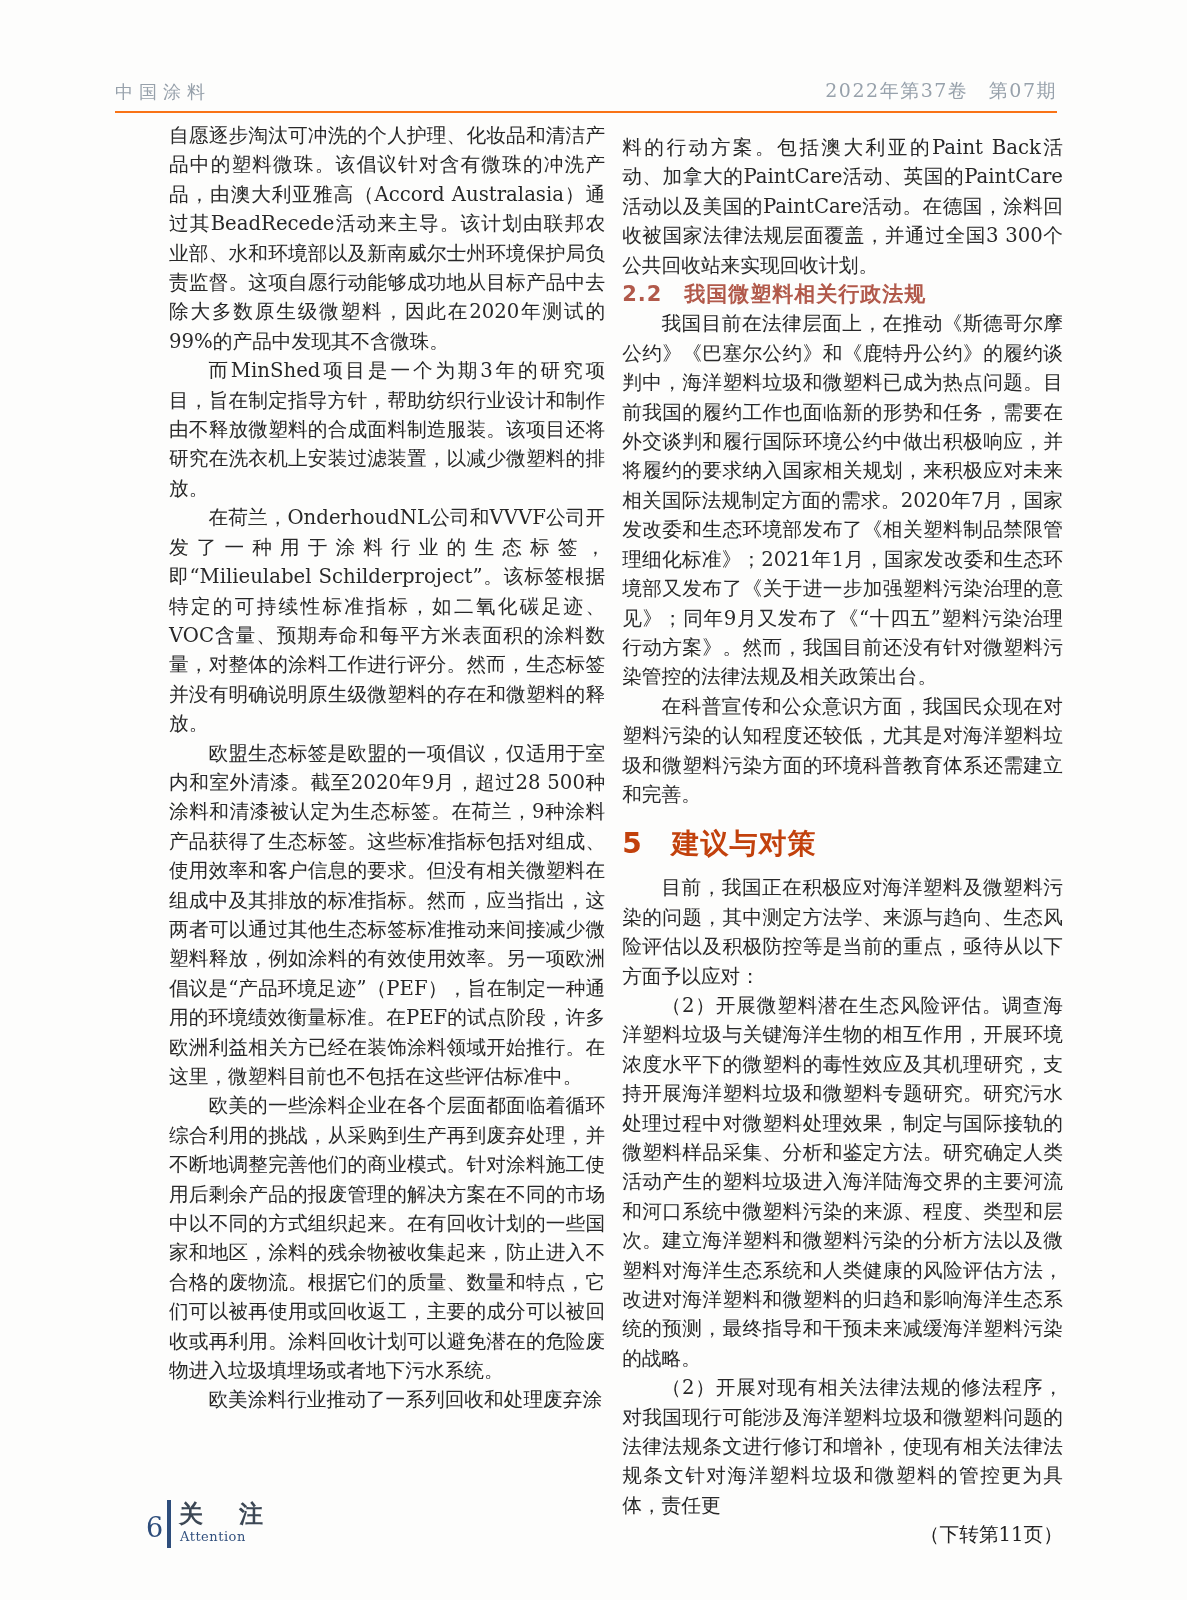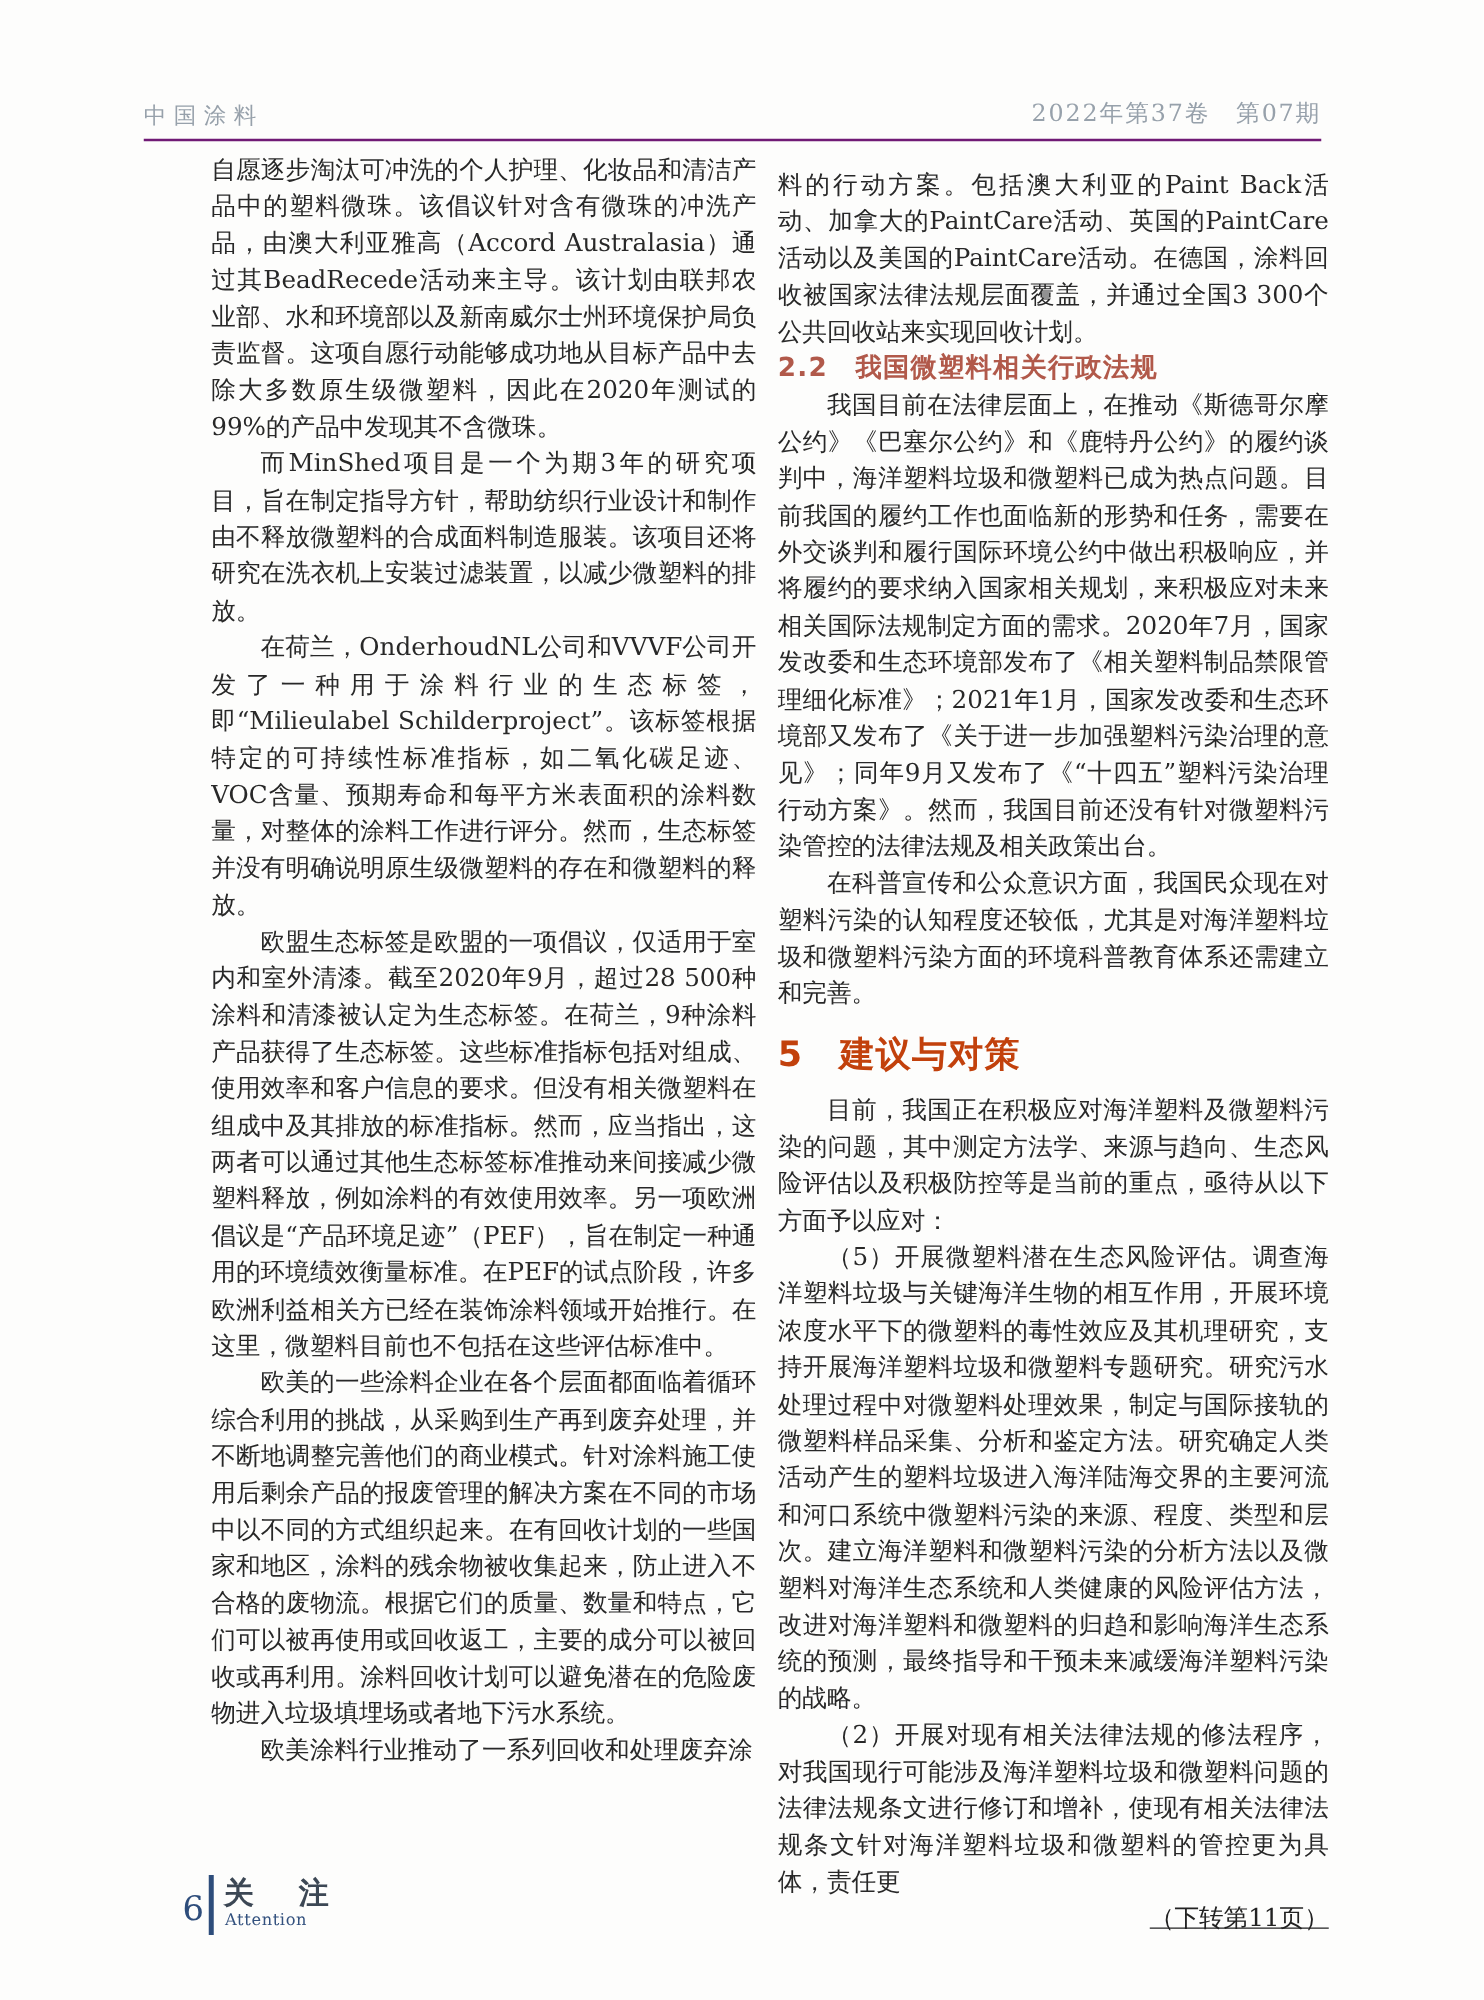--- a/index.html
+++ b/index.html
@@ -9,21 +9,21 @@
     background:#fdfdfc;
     overflow:hidden;
     font-family:"DejaVu Serif","Liberation Serif",serif;
   }
   
   .header{
     position:absolute;
     left:115px;right:130px;top:78px;
     display:flex;justify-content:space-between;align-items:flex-end;
     padding-bottom:7px;
-    border-bottom:2px solid #701a75;
+    border-bottom:2px solid #f97316;
     color:#97a1ab;
   }
   .journal-name{
     font-size:18px;letter-spacing:6px;
   }
   .issue-info{
     font-size:19px;letter-spacing:1.5px;
   }
   
   .columns{
@@ -56,21 +56,20 @@
     font-family:"DejaVu Sans","Liberation Sans",sans-serif;
     font-weight:bold;
     font-size:28px;
     line-height:34px;
     color:#c2410c;
     letter-spacing:1px;
   }
   .continuation{
     text-align:right !important;
     color:#222;
-    text-decoration:underline;
   }
   
   .footer{position:absolute;left:146px;top:1498px;height:60px;}
   .page-number{
     position:absolute;left:0;top:14px;
     font-size:27px;color:#2e4d7b;
   }
   .footer-bar{
     position:absolute;left:21px;top:2px;
     width:4px;height:48px;background:#2e4d7b;
@@ -111,21 +110,21 @@
       <p class="indent">欧美涂料行业推动了一系列回收和处理废弃涂</p>
     </div>
 
     <div class="col col-right">
       <p>料的行动方案。包括澳大利亚的Paint Back活动、加拿大的PaintCare活动、英国的PaintCare活动以及美国的PaintCare活动。在德国，涂料回收被国家法律法规层面覆盖，并通过全国3 300个公共回收站来实现回收计划。</p>
       <h3 class="h-sub">2.2　我国微塑料相关行政法规</h3>
       <p class="indent">我国目前在法律层面上，在推动《斯德哥尔摩公约》《巴塞尔公约》和《鹿特丹公约》的履约谈判中，海洋塑料垃圾和微塑料已成为热点问题。目前我国的履约工作也面临新的形势和任务，需要在外交谈判和履行国际环境公约中做出积极响应，并将履约的要求纳入国家相关规划，来积极应对未来相关国际法规制定方面的需求。2020年7月，国家发改委和生态环境部发布了《相关塑料制品禁限管理细化标准》；2021年1月，国家发改委和生态环境部又发布了《关于进一步加强塑料污染治理的意见》；同年9月又发布了《“十四五”塑料污染治理行动方案》。然而，我国目前还没有针对微塑料污染管控的法律法规及相关政策出台。</p>
       <p class="indent">在科普宣传和公众意识方面，我国民众现在对塑料污染的认知程度还较低，尤其是对海洋塑料垃圾和微塑料污染方面的环境科普教育体系还需建立和完善。</p>
       <h2 class="h-main">5　建议与对策</h2>
       <p class="indent">目前，我国正在积极应对海洋塑料及微塑料污染的问题，其中测定方法学、来源与趋向、生态风险评估以及积极防控等是当前的重点，亟待从以下方面予以应对：</p>
-      <p class="indent">（5）开展微塑料潜在生态风险评估。调查海洋塑料垃圾与关键海洋生物的相互作用，开展环境浓度水平下的微塑料的毒性效应及其机理研究，支持开展海洋塑料垃圾和微塑料专题研究。研究污水处理过程中对微塑料处理效果，制定与国际接轨的微塑料样品采集、分析和鉴定方法。研究确定人类活动产生的塑料垃圾进入海洋陆海交界的主要河流和河口系统中微塑料污染的来源、程度、类型和层次。建立海洋塑料和微塑料污染的分析方法以及微塑料对海洋生态系统和人类健康的风险评估方法，改进对海洋塑料和微塑料的归趋和影响海洋生态系统的预测，最终指导和干预未来减缓海洋塑料污染的战略。</p>
+      <p class="indent">（2）开展微塑料潜在生态风险评估。调查海洋塑料垃圾与关键海洋生物的相互作用，开展环境浓度水平下的微塑料的毒性效应及其机理研究，支持开展海洋塑料垃圾和微塑料专题研究。研究污水处理过程中对微塑料处理效果，制定与国际接轨的微塑料样品采集、分析和鉴定方法。研究确定人类活动产生的塑料垃圾进入海洋陆海交界的主要河流和河口系统中微塑料污染的来源、程度、类型和层次。建立海洋塑料和微塑料污染的分析方法以及微塑料对海洋生态系统和人类健康的风险评估方法，改进对海洋塑料和微塑料的归趋和影响海洋生态系统的预测，最终指导和干预未来减缓海洋塑料污染的战略。</p>
       <p class="indent">（2）开展对现有相关法律法规的修法程序，对我国现行可能涉及海洋塑料垃圾和微塑料问题的法律法规条文进行修订和增补，使现有相关法律法规条文针对海洋塑料垃圾和微塑料的管控更为具体，责任更</p>
       <p class="continuation">（下转第11页）</p>
     </div>
 
   </div>
 
   <div class="footer">
     <span class="page-number">6</span>
     <span class="footer-bar"></span>
     <span class="section-label-cn">关　注</span>

